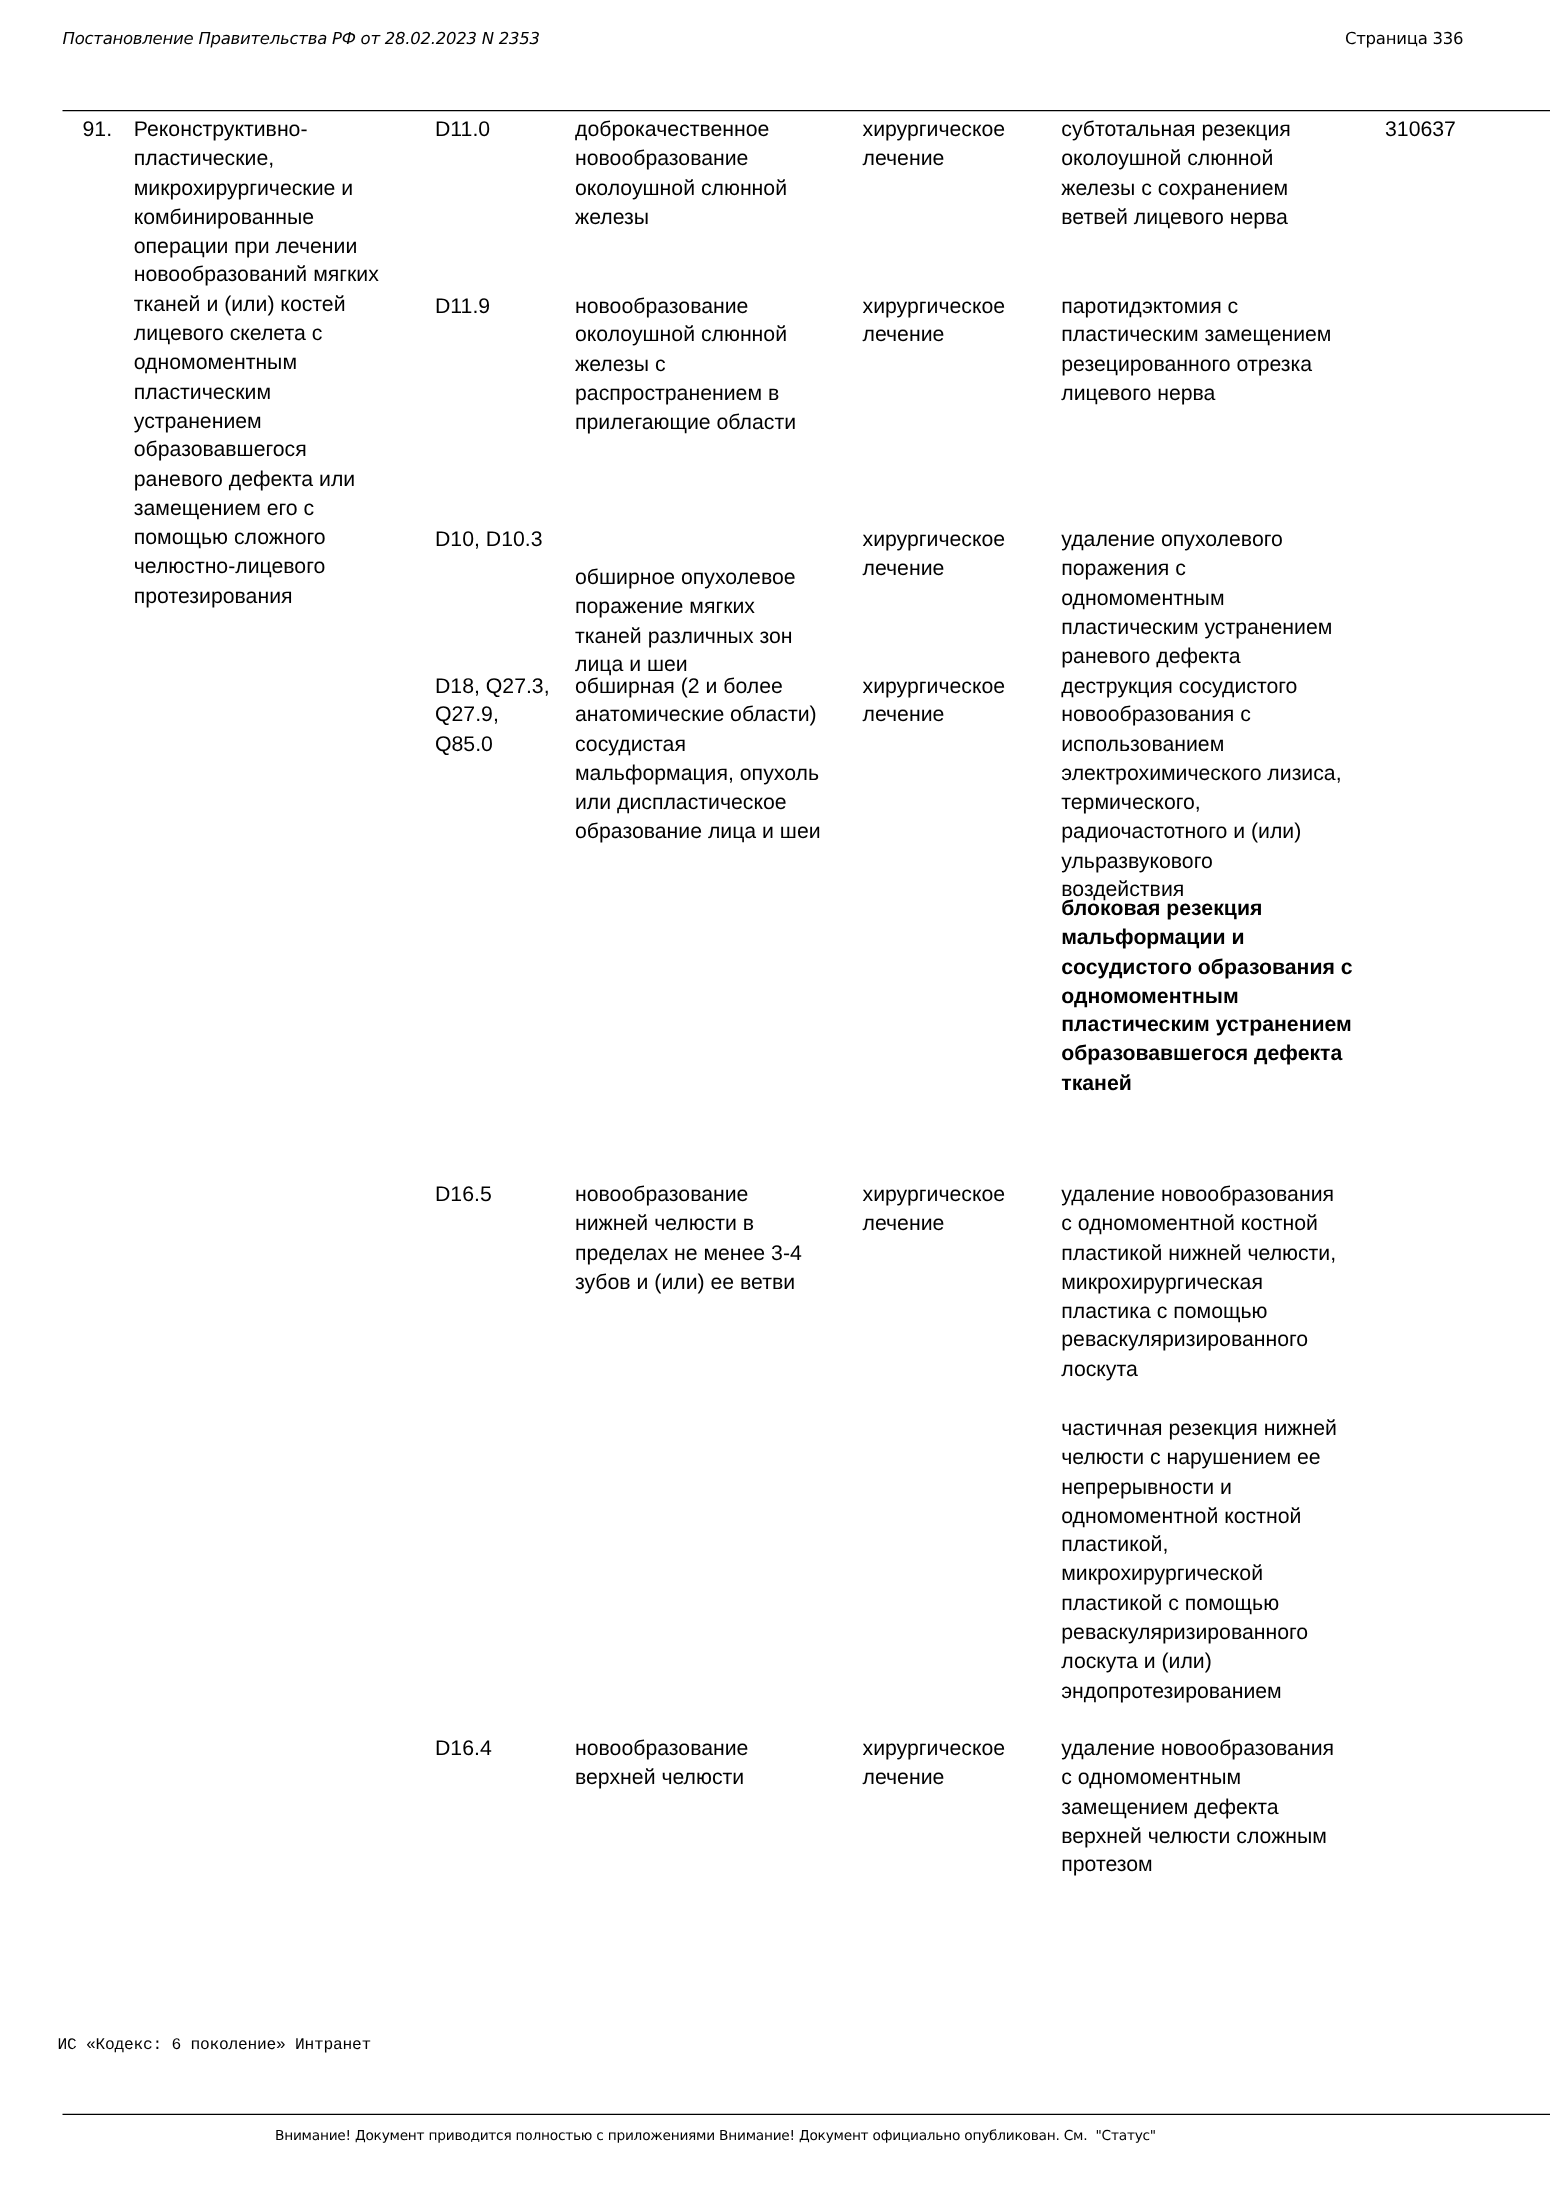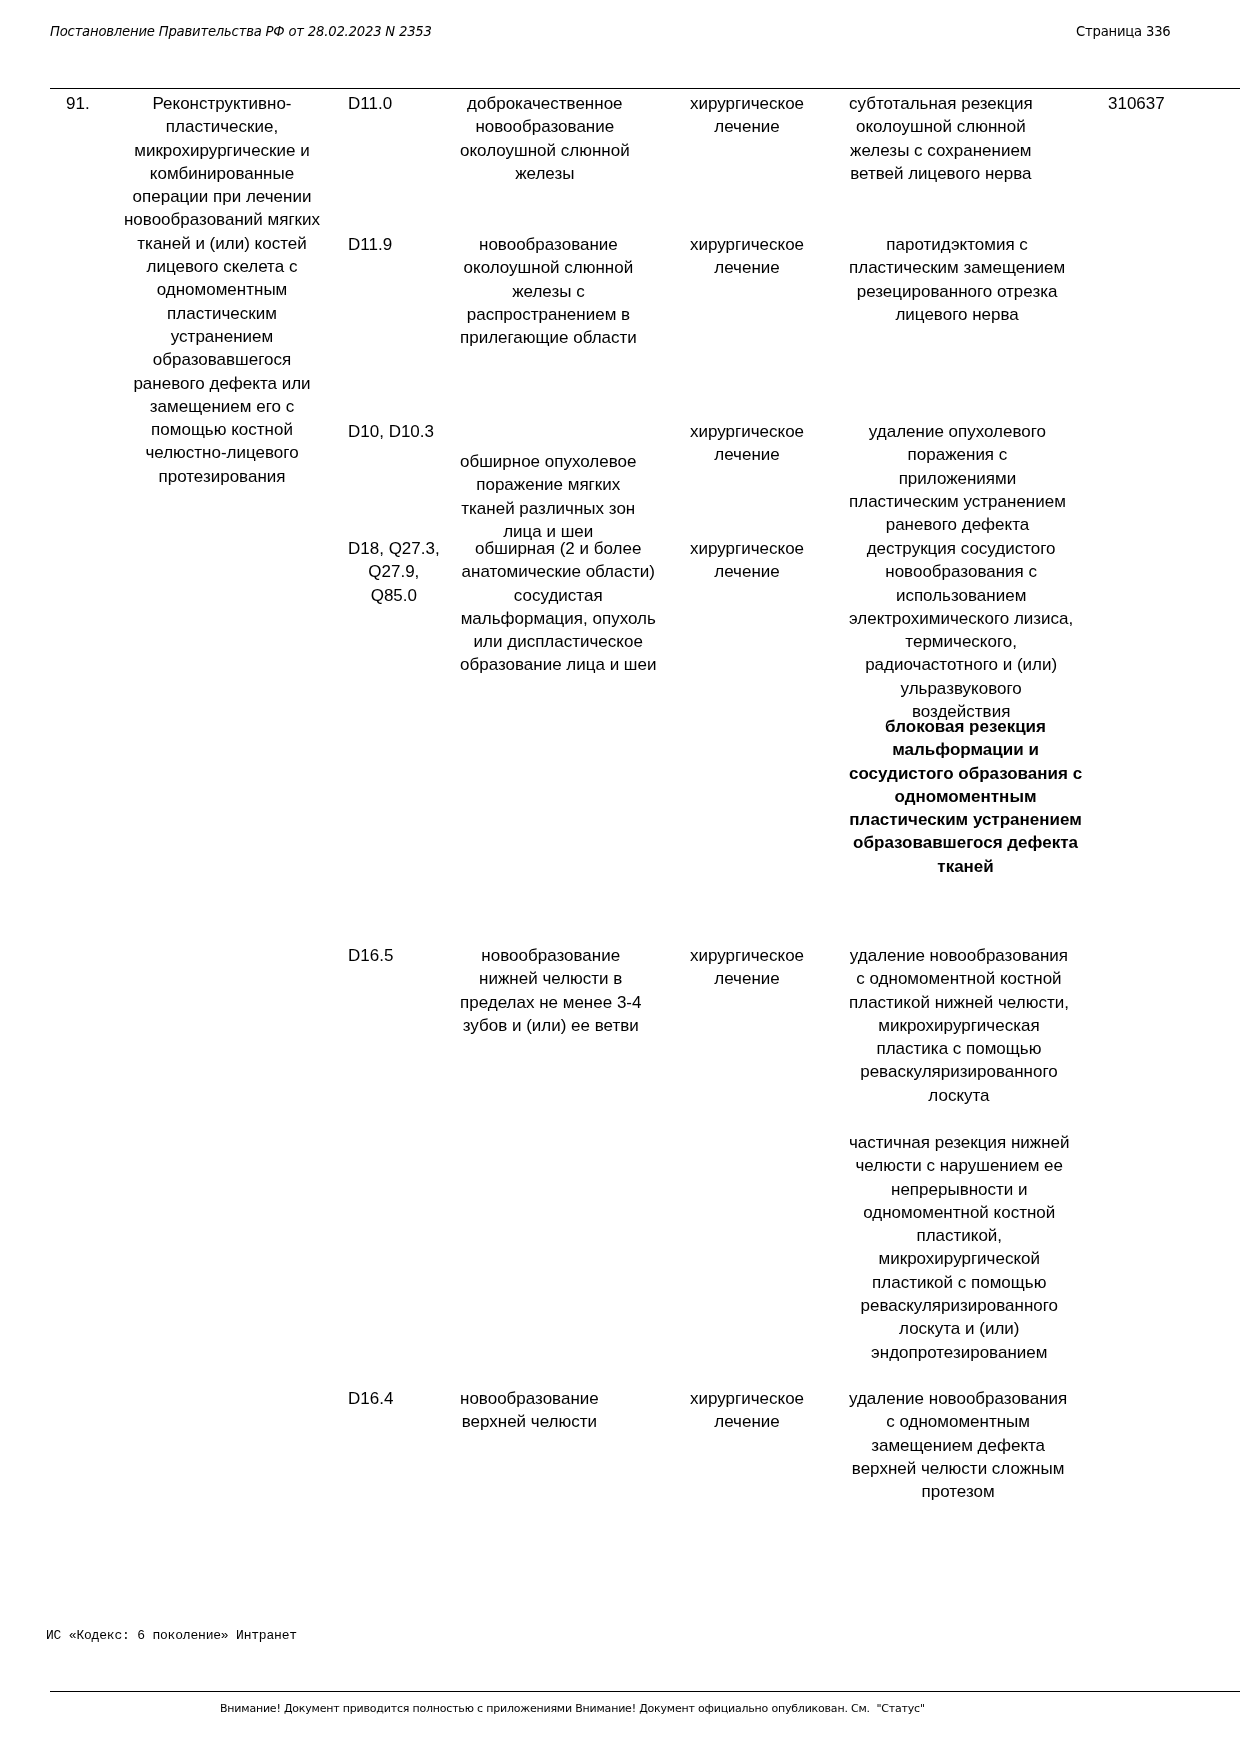--- a/index.html
+++ b/index.html
@@ -17,21 +17,20 @@
     font-family: "DejaVu Sans", sans-serif; font-size: 13.2px; line-height: 16px;
     letter-spacing: -0.2px;
   }
   .hdr-sub { font-style: italic; }
   .rule-top { position: absolute; left: 50px; top: 88px; width: 1190px; height: 0; border-top: 1.4px solid #000; }
   .rule-bottom { position: absolute; left: 50px; top: 1691px; width: 1190px; height: 0; border-top: 1.4px solid #000; }
   .cell {
     position: absolute;
     font-family: "Liberation Sans", sans-serif; font-size: 17px; line-height: 23.3px;
     white-space: pre-line;
-    text-align: center;
   }
   .ftr1 {
     position: absolute; left: 220px; top: 1701px;
     font-family: "DejaVu Sans", sans-serif; font-size: 11px; line-height: 16px; letter-spacing: -0.2px;
     white-space: pre;
   }
   .ftr2 {
     position: absolute; left: 46px; top: 1628px;
     font-family: Liberation Mono, monospace; font-size: 13px; line-height: 16px; letter-spacing: -0.2px;
   }
@@ -54,21 +53,21 @@
 операции при лечении
 новообразований мягких
 тканей и (или) костей
 лицевого скелета с
 одномоментным
 пластическим
 устранением
 образовавшегося
 раневого дефекта или
 замещением его с
-помощью костной
+помощью сложного
 челюстно-лицевого
 протезирования</div>
   <div class="cell" style="left:1108px; top:92px;">310637</div>
 
   <div>
     <div class="cell" style="left:348px; top:92px;">D11.0</div>
     <div class="cell" style="left:460px; top:92px;">доброкачественное
 новообразование
 околоушной слюнной
 железы</div>
@@ -98,21 +97,21 @@
   <div>
     <div class="cell" style="left:348px; top:420px;">D10, D10.3</div>
     <div class="cell" style="left:460px; top:420px;margin-top:30px;">обширное опухолевое
 поражение мягких
 тканей различных зон
 лица и шеи</div>
     <div class="cell" style="left:690px; top:420px;">хирургическое
 лечение</div>
     <div class="cell" style="left:849px; top:420px;">удаление опухолевого
 поражения с
-приложениями
+одномоментным
 пластическим устранением
 раневого дефекта</div>
   </div>
 
   <div>
     <div class="cell" style="left:348px; top:537px;">D18, Q27.3,
 Q27.9,
 Q85.0</div>
     <div class="cell" style="left:460px; top:537px;">обширная (2 и более
 анатомические области)

